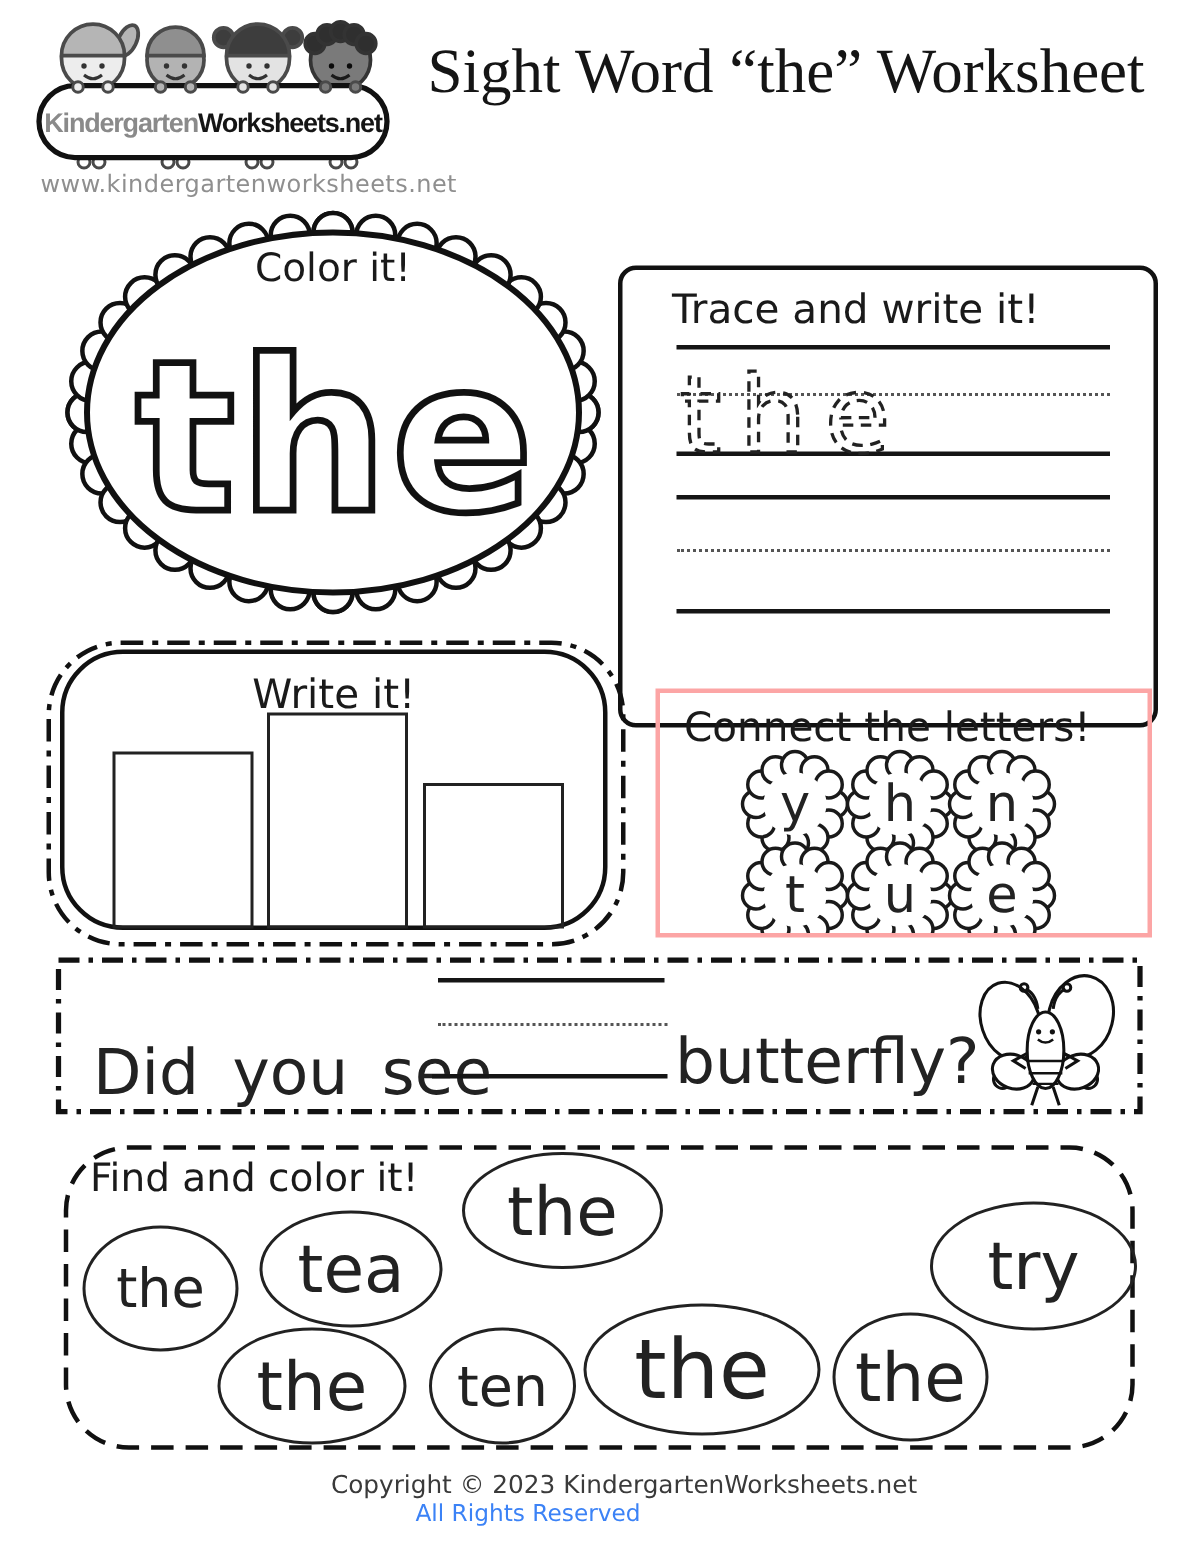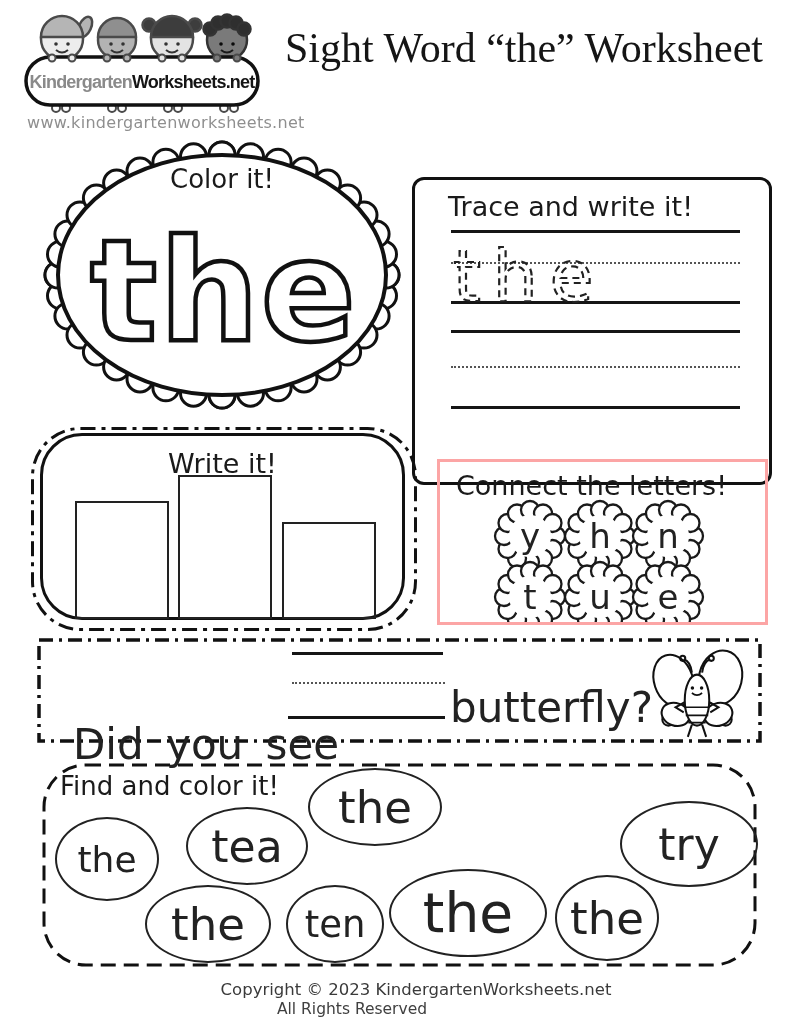--- a/index.html
+++ b/index.html
@@ -178,21 +178,21 @@
     <span class="flletter" style="left:124px;top:38px;">h</span>
     <span class="flletter" style="left:192px;top:38px;">n</span>
     <span class="flletter" style="left:54px;top:99px;">t</span>
     <span class="flletter" style="left:124px;top:99px;">u</span>
     <span class="flletter" style="left:192px;top:99px;">e</span>
   </div>
 
   <svg class="abs" style="left:35px;top:636px;" width="732" height="110" viewBox="0 0 732 110">
     <rect x="4" y="4" width="721" height="101" fill="none" stroke="#111" stroke-width="3.5" stroke-dasharray="14 6 3 6"></rect>
   </svg>
-  <div class="abs thin" style="left:73px;top:690px;font-size:42px;word-spacing:9px;margin-top:30px;">Did you see</div>
+  <div class="abs thin" style="left:62px;top:690px;font-size:42px;word-spacing:9px;">Did you see</div>
   <div class="solidline" style="left:292px;top:652px;width:151px;"></div>
   <div class="dotline" style="left:292px;top:682px;width:153px;"></div>
   <div class="solidline" style="left:288px;top:716px;width:157px;"></div>
   <div class="abs thin" style="left:450px;top:683px;font-size:42px;">butterfly?</div>
 
   <svg class="abs" style="left:646px;top:646px;" width="102" height="94" viewBox="0 0 100 92">
     <g fill="#fff" stroke="#111" stroke-width="2">
       <ellipse cx="27" cy="34" rx="19" ry="26" transform="rotate(-18 27 34)"></ellipse>
       <ellipse cx="73" cy="31" rx="21" ry="27" transform="rotate(14 73 31)"></ellipse>
       <circle cx="22" cy="72" r="6"></circle>
@@ -213,24 +213,24 @@
     <circle cx="54.5" cy="41" r="1.7" fill="#111"></circle>
     <path d="M45,46 Q50,50 55,46" fill="none" stroke="#111" stroke-width="1.6"></path>
   </svg>
 
   <svg class="abs" style="left:40px;top:761px;" width="720" height="210" viewBox="0 0 720 210">
     <rect x="4" y="4" width="711" height="200" rx="42" fill="none" stroke="#111" stroke-width="3" stroke-dasharray="15 8"></rect>
   </svg>
   <div class="abs lbl" style="left:60px;top:771px;font-size:26px;">Find and color it!</div>
 
   <div class="oval thin" style="left:55px;top:817px;width:100px;height:80px;font-size:36px;">the</div>
-  <div class="oval thin" style="left:186px;top:807px;width:118px;height:74px;font-size:44px;">tea</div>
+  <div class="oval thin" style="left:173px;top:807px;width:118px;height:74px;font-size:44px;">tea</div>
   <div class="oval thin" style="left:308px;top:768px;width:130px;height:74px;font-size:45px;">the</div>
   <div class="oval thin" style="left:620px;top:801px;width:134px;height:82px;font-size:44px;">try</div>
   <div class="oval thin" style="left:145px;top:885px;width:122px;height:74px;font-size:45px;">the</div>
   <div class="oval thin" style="left:286px;top:885px;width:94px;height:74px;font-size:37px;">ten</div>
   <div class="oval thin" style="left:389px;top:869px;width:154px;height:84px;font-size:55px;">the</div>
   <div class="oval thin" style="left:555px;top:875px;width:100px;height:82px;font-size:45px;">the</div>
 
   <div class="abs" style="left:16px;top:980px;width:800px;text-align:center;font-size:16.5px;color:#3a3a3a;">Copyright © 2023 KindergartenWorksheets.net</div>
-  <div class="abs" style="left:0;top:1000px;width:704px;text-align:center;font-size:15.5px;color:#404040;">All Rights Reserved</div>
+  <div class="abs" style="left:0;top:1000px;width:704px;text-align:center;font-size:15.5px;color:#3b82f6;">All Rights Reserved</div>
 
 </div>
 
 </body></html>

